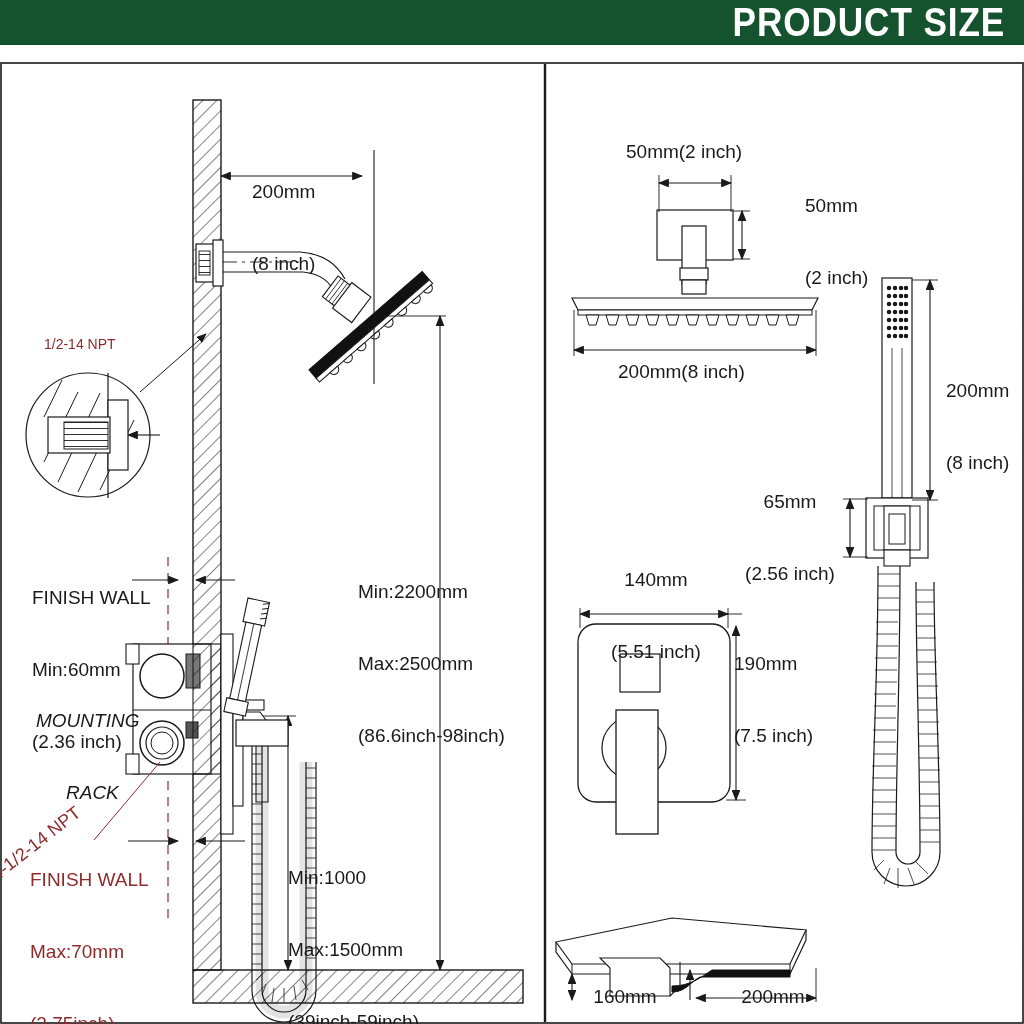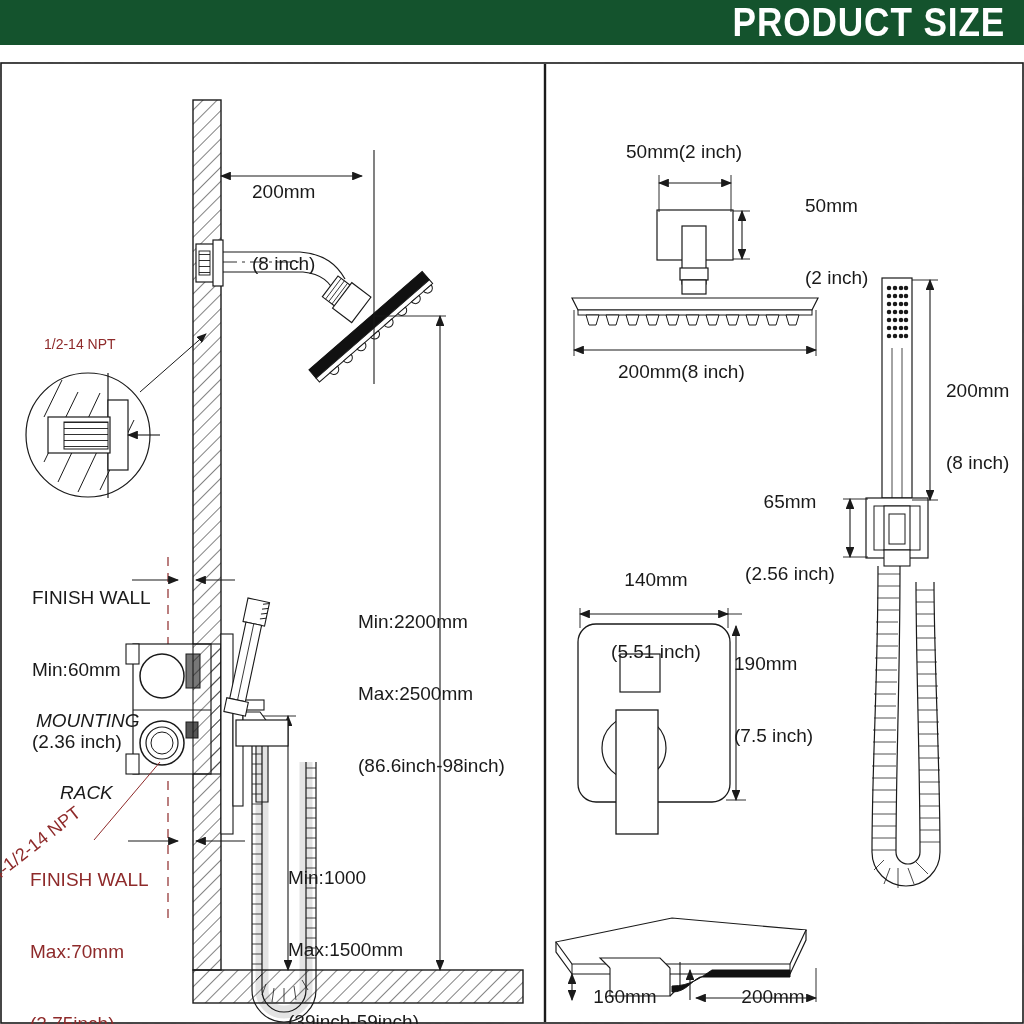--- a/index.html
+++ b/index.html
@@ -454,34 +454,34 @@
   </div>
 
   <div class="lbl" style="left:32px;top:538px;">
     <div>FINISH WALL</div>
     <div>Min:60mm</div>
     <div>(2.36 inch)</div>
   </div>
 
   <div class="lbl" style="left:36px;top:661px;font-style:italic;">
     <div>MOUNTING</div>
-    <div style="margin-left:24px;">RACK</div>
+    <div style="margin-left:30px;">RACK</div>
   </div>
 
   <div class="lbl red rot" style="left:30px;top:804px;transform:rotate(-38deg);transform-origin:0 100%;font-size:18px;">
     <div>4-1/2-14 NPT</div>
   </div>
 
   <div class="lbl red" style="left:30px;top:820px;">
     <div>FINISH WALL</div>
     <div>Max:70mm</div>
     <div>(2.75inch)</div>
   </div>
 
-  <div class="lbl" style="left:358px;top:562px;">
+  <div class="lbl" style="left:358px;top:532px;">
     <div>Min:2200mm</div>
     <div>Max:2500mm</div>
     <div>(86.6inch-98inch)</div>
   </div>
 
   <div class="lbl" style="left:288px;top:818px;">
     <div>Min:1000</div>
     <div>Max:1500mm</div>
     <div>(39inch-59inch)</div>
   </div>

